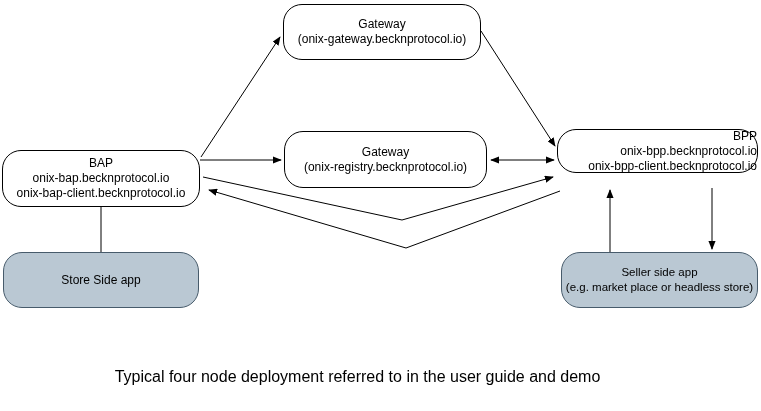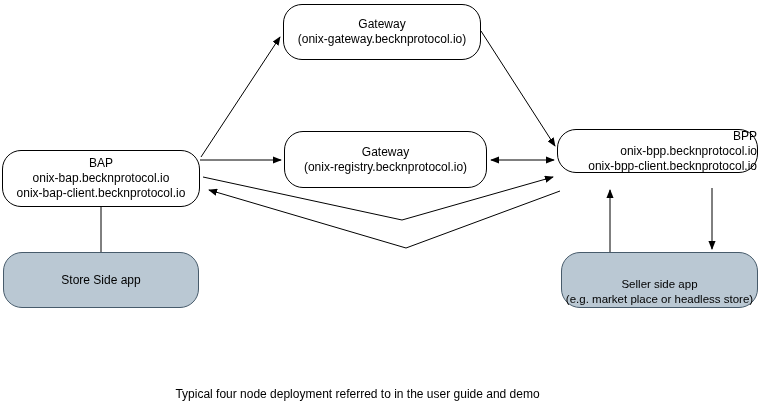--- a/index.html
+++ b/index.html
@@ -27,28 +27,28 @@
   .node .line { white-space: nowrap; }
   .node.app {
     background: #bac8d3;
     border: 1px solid #475b6b;
   }
   #node-gateway  { left: 283px; top: 4px;   width: 198px; height: 56px; }
   #node-bap      { left: 2px;   top: 130px; width: 198px; height: 57px; margin-top: 20px; }
   #node-registry { left: 284px; top: 131px; width: 203px; height: 57px; }
   #node-bpp      { left: 557px; top: 129px; width: 201px; height: 44px; align-items: flex-end; }
   #node-buyer    { left: 3px;   top: 252px; width: 196px; height: 56px; }
-  #node-seller   { left: 561px; top: 252px; width: 197px; height: 56px; justify-content: flex-end; }
+  #node-seller   { left: 561px; top: 252px; width: 197px; height: 56px; }
   #node-seller .line { font-size: 11.5px; }
   #arrow-layer { position: absolute; left: 0; top: 0; z-index: 1; pointer-events: none; }
   #caption {
     position: absolute;
-    left: 0; top: 387px; width: 715px;
+    left: 0; top: 368px; width: 715px;
     text-align: center;
-    font-size: 12px;
+    font-size: 16px;
     color: #000000;
   }
 </style>
 </head>
 <body>
 
 <div id="canvas">
 
   <svg id="arrow-layer" width="761" height="411" viewBox="0 0 761 411">
     <defs>

